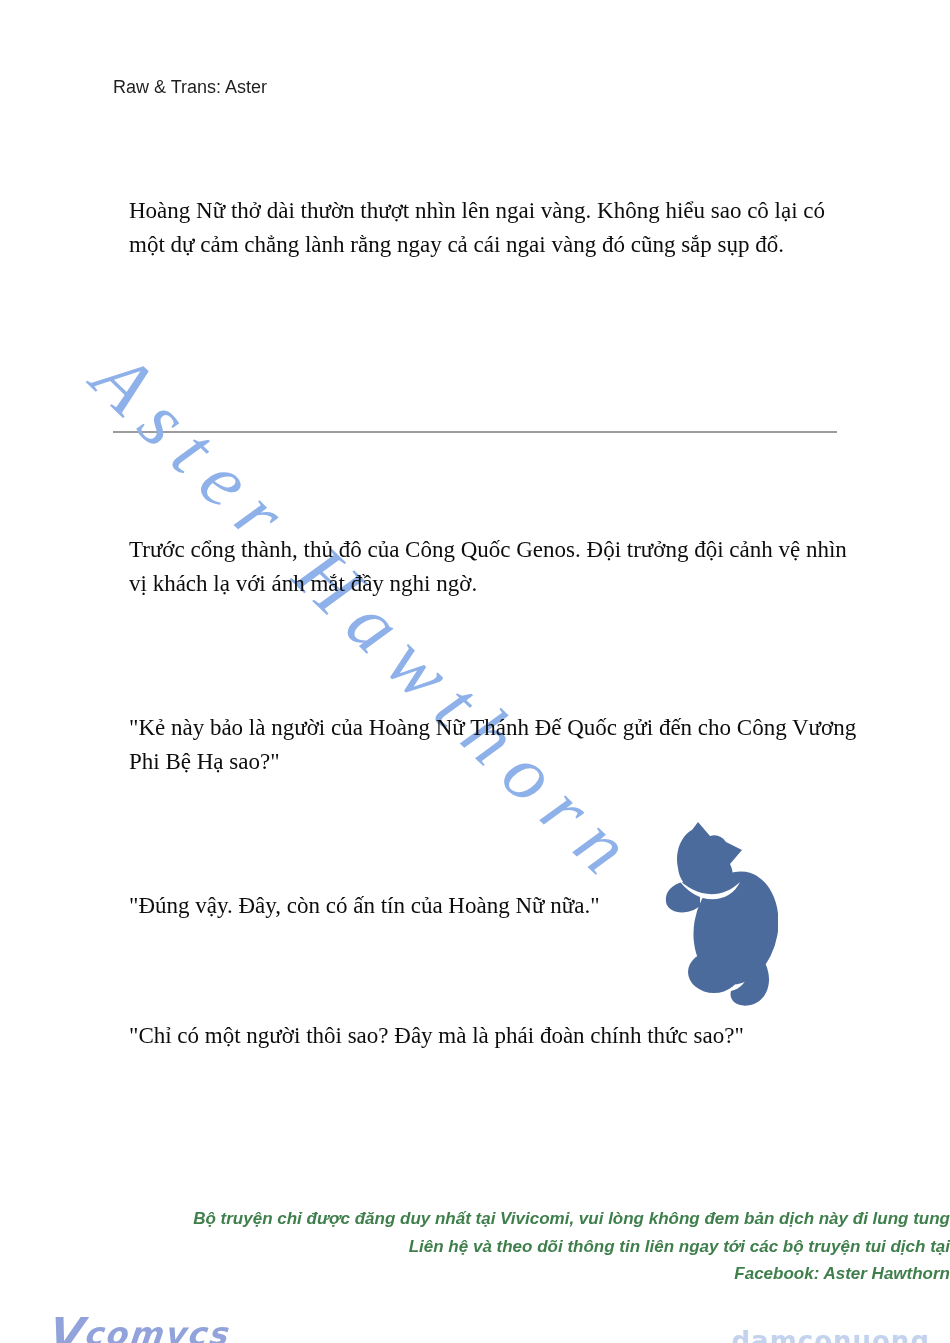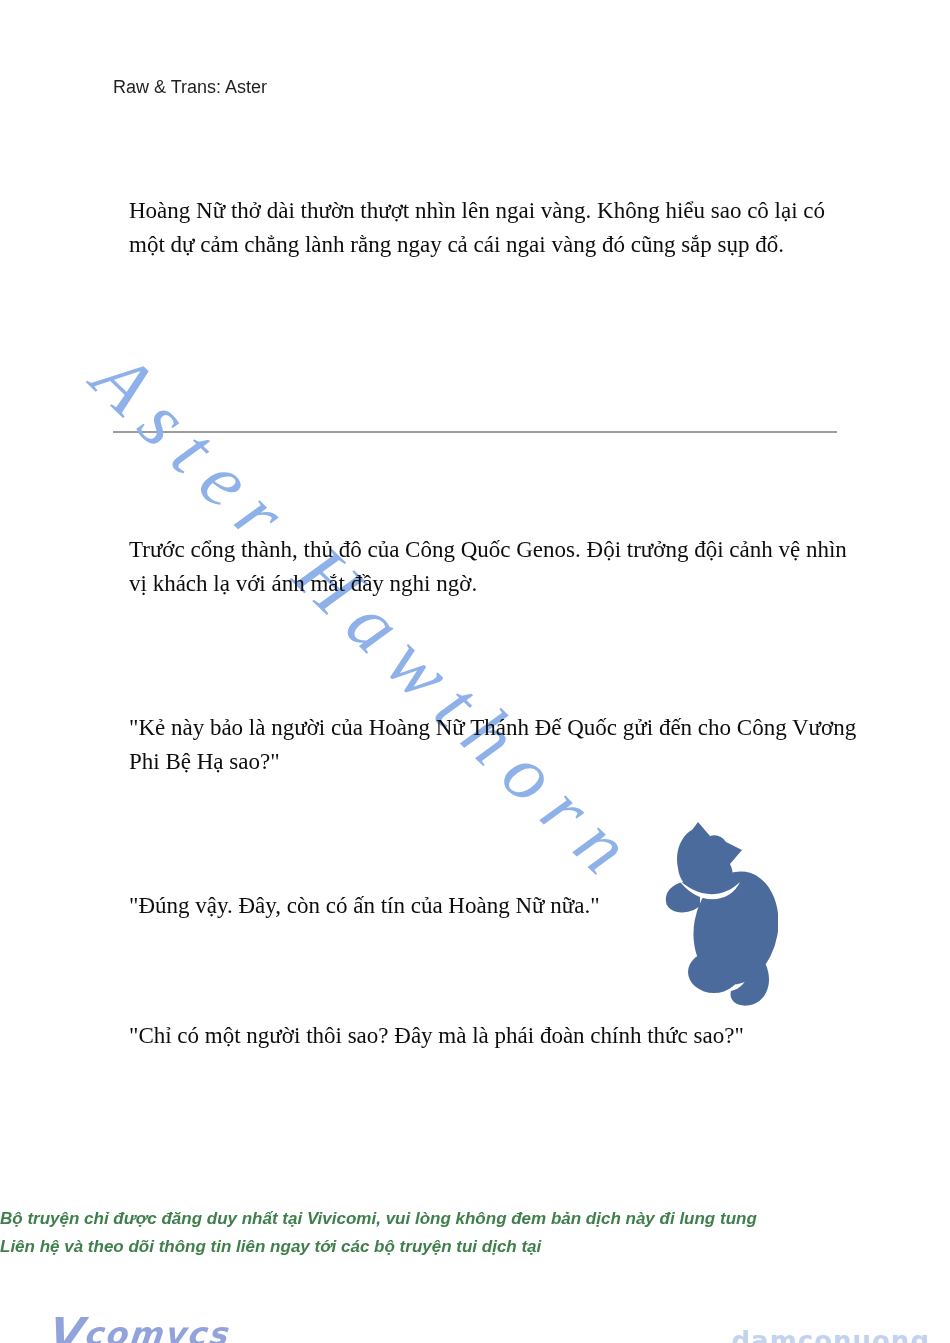--- a/index.html
+++ b/index.html
@@ -27,21 +27,21 @@
     position:absolute;left:129px;width:728px;
     font-size:23px;line-height:34px;color:#0d0d0d;z-index:3;
   }
   .p1{top:170px;}
   .p2{top:509px;font-family:Liberation Serif, serif;}
   .p3{top:687px;}
   .p4{top:865px;}
   .p5{top:995px;}
   .cat{position:absolute;left:660px;top:796px;width:118px;height:188px;z-index:4;}
   .footer{
-    position:absolute;left:0;top:1181px;width:950px;text-align:left;
+    position:absolute;left:0;top:1181px;width:950px;text-align:right;
     font-family:"Liberation Sans",sans-serif;font-weight:bold;font-style:italic;
     font-size:17px;line-height:27.5px;color:#3e7f4b;z-index:3;
   }
   .logo-left{
     position:absolute;left:50px;top:1284px;
     font-family:"DejaVu Sans",sans-serif;font-style:italic;font-weight:bold;
     color:#91a3da;transform:skewX(-8deg);letter-spacing:2px;
     font-size:32px;z-index:3;
   }
   .logo-left .initial{font-size:44px;vertical-align:-4px;}
@@ -76,19 +76,20 @@
       <ellipse cx="54" cy="152" rx="26" ry="21"></ellipse>
       <path d="M40,62 C20,58 4,68 6,82 C8,94 28,96 40,86 Z"></path>
       <path d="M18,48 C14,28 24,14 32,10 L38,2 L50,16 C56,14 62,16 66,22 L82,30 L70,44 C76,56 72,68 62,72 C40,80 20,68 18,48 Z"></path>
     </g>
     <path d="M16,56 C34,78 62,80 80,62 C70,84 36,88 16,56 Z" fill="#ffffff"></path>
   </svg>
 
   <div class="footer">
     <div>Bộ truyện chỉ được đăng duy nhất tại Vivicomi, vui lòng không đem bản dịch này đi lung tung</div>
     <div>Liên hệ và theo dõi thông tin liên ngay tới các bộ truyện tui dịch tại</div>
+    <div>Facebook: Aster Hawthorn</div>
   </div>
 
   <div class="logo-left"><span class="initial">V</span><span>comycs</span></div>
 
   <div class="logo-right">damconuong</div>
 
 </div>
 
 </body></html>

